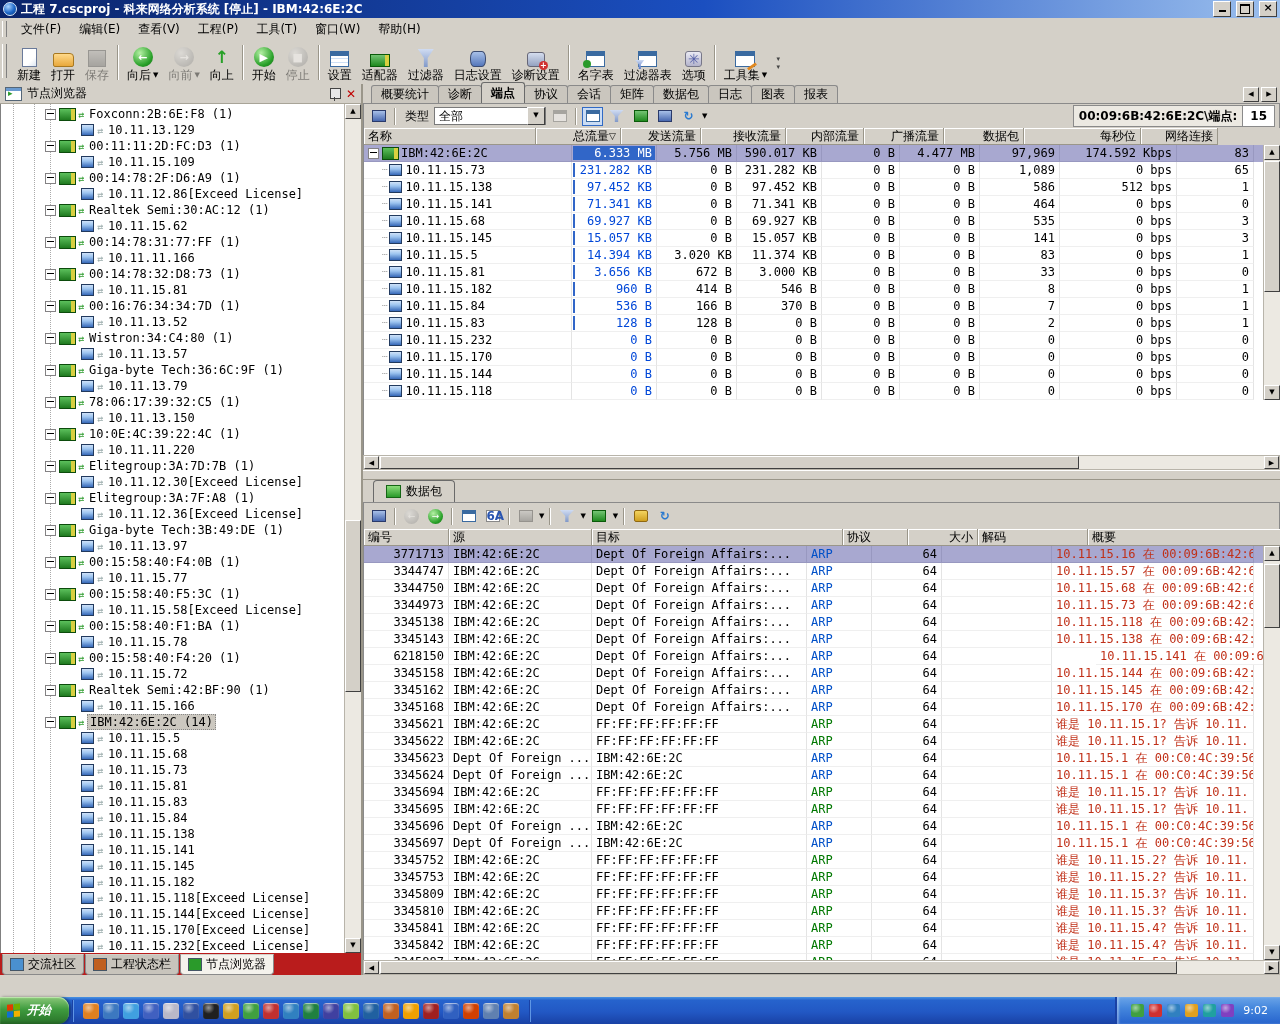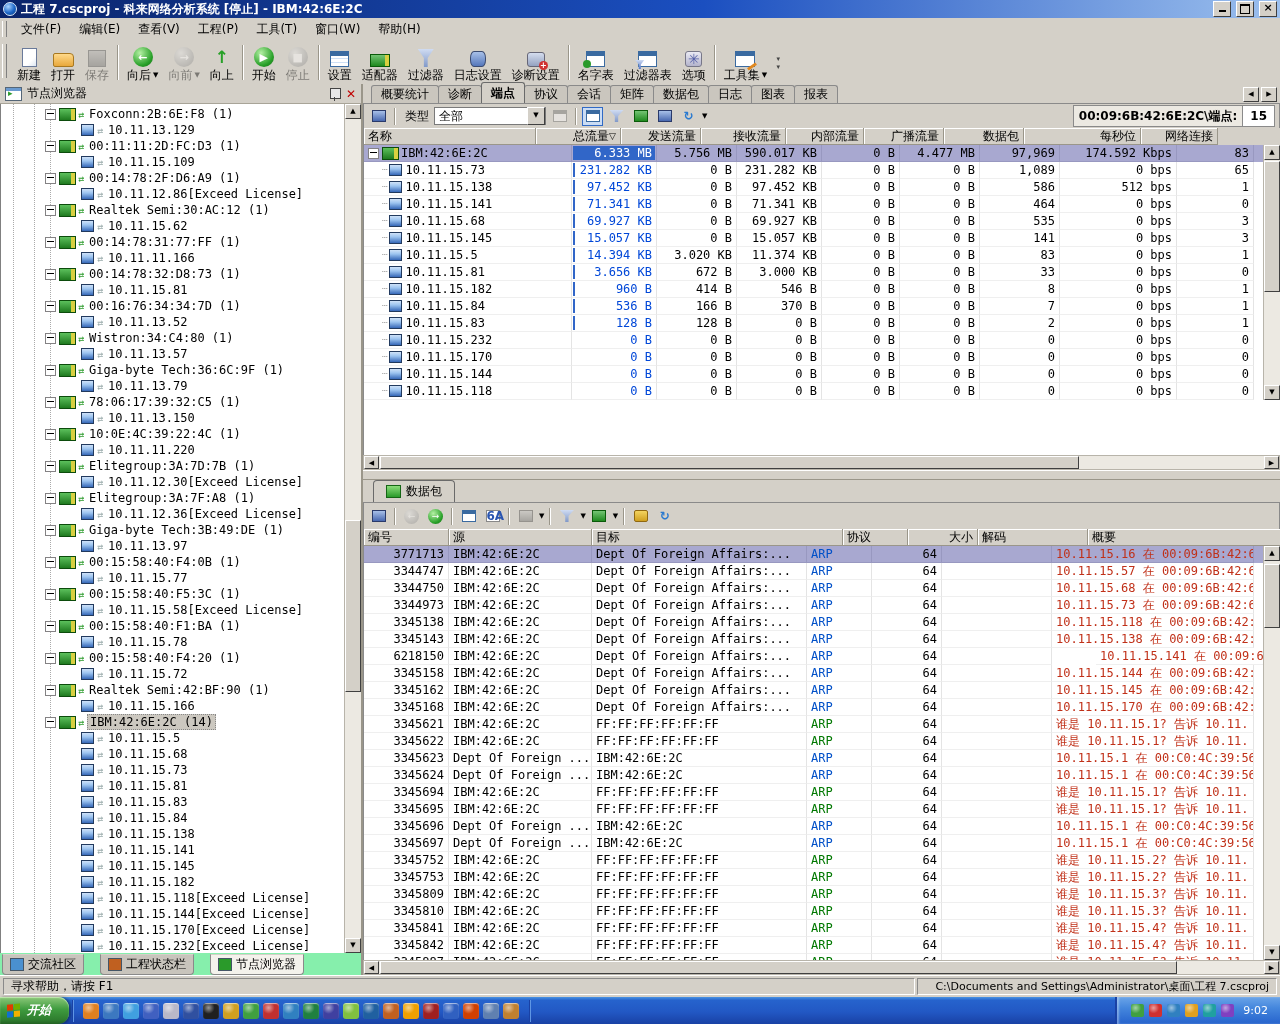--- a/index.html
+++ b/index.html
@@ -71,21 +71,21 @@
   .tree-guide{position:absolute;top:0;bottom:0;border-left:1px dotted #aaa;}
   .tree-row{height:16px;display:flex;align-items:center;white-space:nowrap;position:relative;}
   .tree-label{padding:0 2px;}
   .tree-label.sel{background:#ccc8c0;border:1px dotted #888;}
   .minusbox{width:9px;height:9px;border:1px solid #848284;background:#fff;position:relative;flex:none;margin-right:3px;}
   .minusbox::after{content:"";position:absolute;left:1px;right:1px;top:3px;border-top:1px solid #000;}
   .nic{width:15px;height:11px;background:linear-gradient(#5cc05c,#1f7a1f);border:1px solid #0c4c0c;
     box-shadow:inset -4px 0 0 #d8d040;flex:none;margin-right:2px;}
   .host{width:11px;height:10px;background:linear-gradient(#cfe2f8,#9cc4f0 40%,#3668b8);border:1px solid #223a5e;flex:none;margin-right:3px;}
   .xfer{color:#2a9a2a;font-size:10px;margin-right:3px;flex:none;}
-  .lp-tabs{height:21px;display:flex;align-items:center;background:#86efac;padding:1px 0 0 2px;gap:16px;}
+  .lp-tabs{height:21px;display:flex;align-items:center;background:#b91c1c;padding:1px 0 0 2px;gap:1px;}
   .lp-tab{display:flex;align-items:center;gap:4px;padding:1px 7px;height:17px;border:1px solid #8a8a8a;border-top:1px solid #d4d0c8;
     border-radius:0 0 4px 4px;background:#c8c4bc;font-size:12px;white-space:nowrap;}
   .lp-tab.active{background:#f4f2ec;font-weight:normal;}
   .lpt-ic{width:12px;height:11px;flex:none;border:1px solid #456;}
   
   .right{flex:1;display:flex;flex-direction:column;min-width:0;}
   .viewtabs{height:19px;display:flex;align-items:flex-end;padding-left:8px;position:relative;}
   .vtab{height:15px;display:flex;align-items:center;padding:1px 9px;border:1px solid #8a8a8a;border-bottom:none;
     border-radius:3px 3px 0 0;background:#cac6be;margin-right:-1px;white-space:nowrap;}
   .vtab.active{height:18px;background:#d4d0c8;font-weight:bold;z-index:2;border-color:#6a6a6a;}
@@ -1214,24 +1214,20 @@
       <div class="hscroll">
         <div class="sb-btn">◀</div>
         <div class="h-track">
             <div class="h-thumb" style="left:1px;width:90%"></div>
           </div>
         <div class="sb-btn">▶</div>
       </div>
     </div>
   </div>
 
-  <div class="statusbar">
-    <div class="sb-seg sb-left">寻求帮助，请按 F1</div>
-    <div class="sb-seg sb-path">C:\Documents and Settings\Administrator\桌面\工程 7.cscproj</div>
-  </div>
 
   <div class="taskbar">
     <div class="start">
       <div class="flag">
         <i style="background:#e03c00"></i>
           <i style="background:#70b000"></i>
           <i style="background:#1070d0"></i>
           <i style="background:#f0b000"></i>
       </div>
       <span>开始</span>

